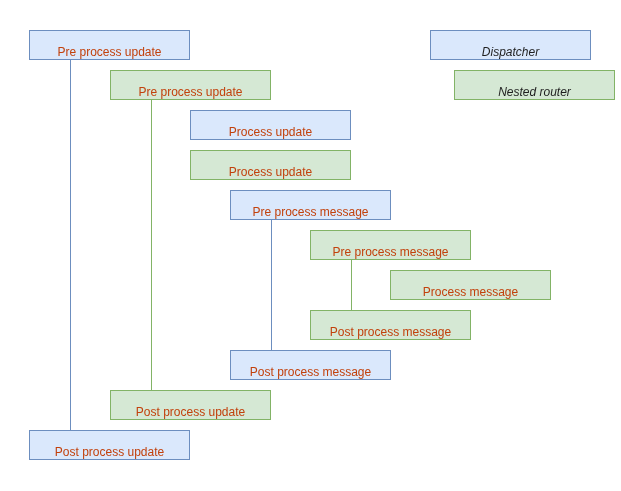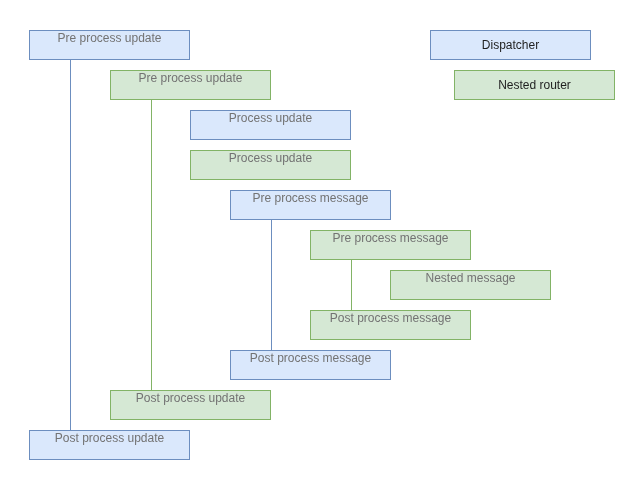--- a/index.html
+++ b/index.html
@@ -14,25 +14,25 @@
     position: relative;
     width: 621px;
     height: 491px;
     background: #ffffff;
     overflow: hidden;
   }
   .node {
     position: absolute;
     box-sizing: border-box;
     display: flex;
-    align-items: flex-start;
+    align-items: flex-end;
     justify-content: center;
     font-size: 12px;
     line-height: 14px;
-    color: #737373;
+    color: #c2410c;
     text-align: center;
     border-width: 1px;
     border-style: solid;
     z-index: 2;
   }
   .node.dispatcher {
     background: #dae8fc;
     border-color: #6c8ebf;
   }
   .node.router {
@@ -46,29 +46,30 @@
   .connector.dispatcher {
     background: #6c8ebf;
   }
   .connector.router {
     background: #82b366;
   }
   .legend-node {
     position: absolute;
     box-sizing: border-box;
     display: flex;
-    align-items: center;
+    align-items: flex-end;
     justify-content: center;
     font-size: 12px;
     line-height: 14px;
     color: #1f1f1f;
     text-align: center;
     border-width: 1px;
     border-style: solid;
     z-index: 2;
+    font-style: italic;
   }
   .legend-node.dispatcher {
     background: #dae8fc;
     border-color: #6c8ebf;
   }
   .legend-node.router {
     background: #d5e8d4;
     border-color: #82b366;
     margin-left: 24px;
   }
@@ -96,21 +97,21 @@
       <div class="node router" style="left: 190px; top: 150px; width: 161px; height: 30px;">
         <span>Process update</span>
       </div>
       <div class="node dispatcher" style="left: 230px; top: 190px; width: 161px; height: 30px;">
         <span>Pre process message</span>
       </div>
       <div class="node router" style="left: 310px; top: 230px; width: 161px; height: 30px;">
         <span>Pre process message</span>
       </div>
       <div class="node router" style="left: 390px; top: 270px; width: 161px; height: 30px;">
-        <span>Nested message</span>
+        <span>Process message</span>
       </div>
       <div class="node router" style="left: 310px; top: 310px; width: 161px; height: 30px;">
         <span>Post process message</span>
       </div>
       <div class="node dispatcher" style="left: 230px; top: 350px; width: 161px; height: 30px;">
         <span>Post process message</span>
       </div>
       <div class="node router" style="left: 110px; top: 390px; width: 161px; height: 30px;">
         <span>Post process update</span>
       </div>

